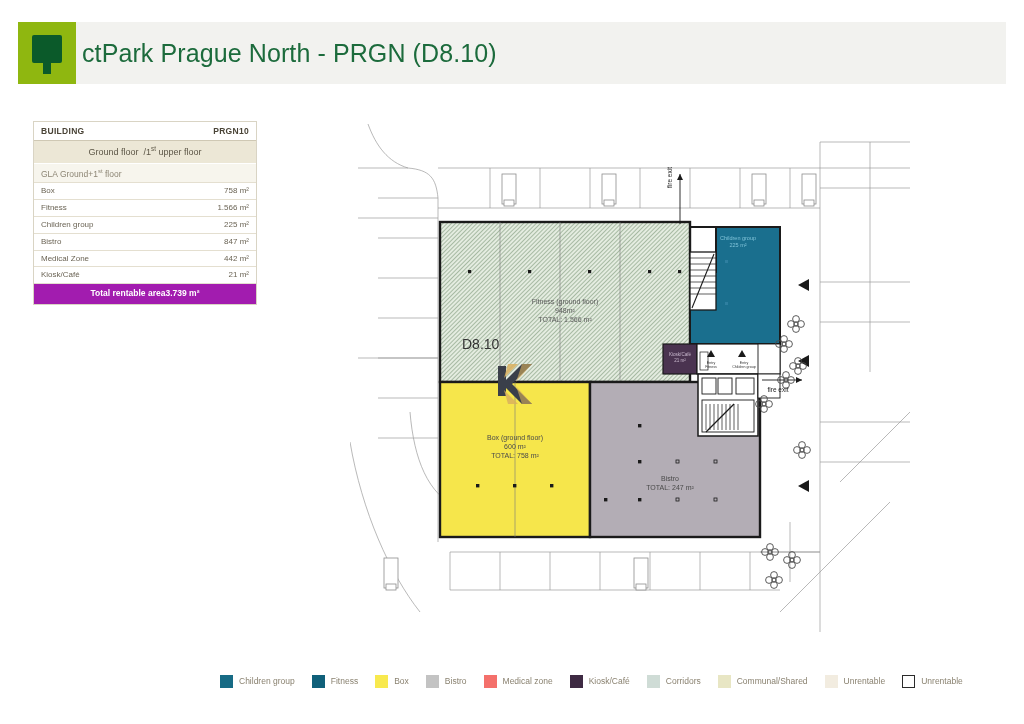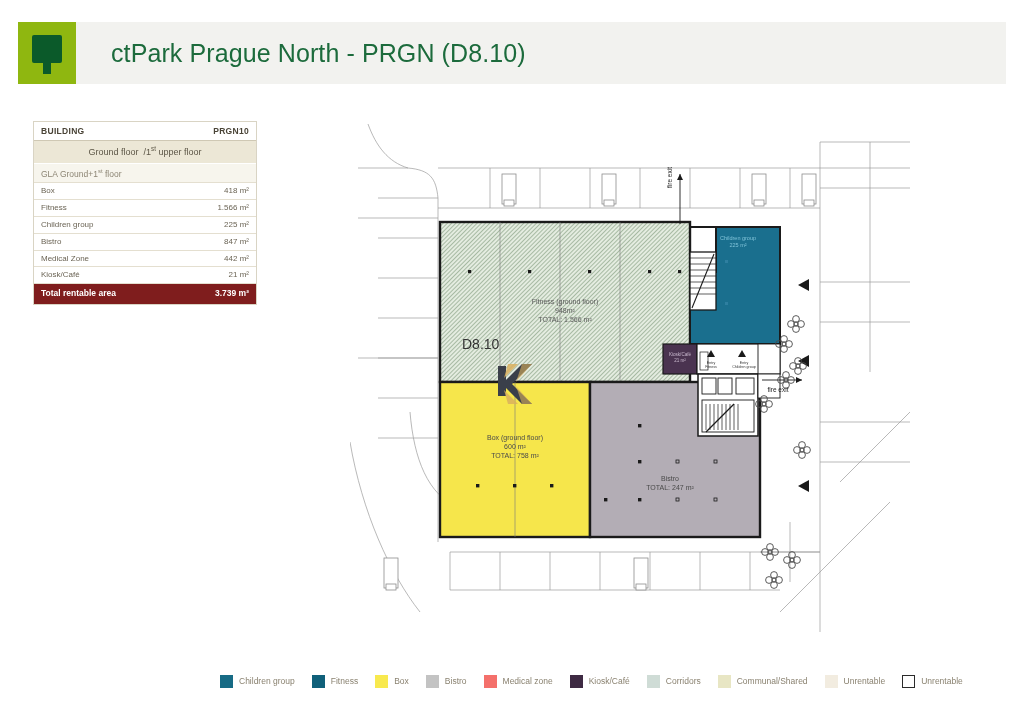--- a/index.html
+++ b/index.html
@@ -33,21 +33,21 @@
   .logo-stem {
     position: absolute; left: 25px; top: 41px;
     width: 8px; height: 12px; background: #0b5a2a;
   }
   .logo-notch {
     position: absolute; left: 14px; top: 52px;
     width: 30px; height: 10px; background: #8fb710;
   }
   .header-title {
     display: flex; align-items: center;
-    padding-left: 35px;
+    padding-left: 6px;
     font-size: 25px; font-weight: 400;
     color: #1c6b3c; letter-spacing: .1px;
     white-space: nowrap;
   }
 
   
   .table-wrap {
     position: absolute; left: 33px; top: 121px;
     width: 224px;
     border: 1px solid #d9d4c4;
@@ -74,24 +74,24 @@
     justify-content: center;
     font-size: 9px; color: #5d5747;
     padding-top: 5px; padding-bottom: 5px;
     border-bottom: 1px solid #ffffff;
   }
   .trow.gla {
     background: #f7f5ed; color: #8d8675;
     font-size: 8.5px;
   }
   .trow.total {
-    background: #7f1d1d; color: #ffffff;
+    background: #a21caf; color: #ffffff;
     font-weight: bold; font-size: 8.5px;
     border-bottom: none;
-    padding-top: 5px; padding-bottom: 5px;
+    padding-top: 5px; padding-bottom: 5px; justify-content: center;
   }
   .t-label { }
   .t-val { }
   sup { font-size: .7em; vertical-align: super; }
 
   
   .plan { position: absolute; left: 350px; top: 112px; width: 560px; height: 520px; }
   .plan svg { display:block; }
 
   
@@ -134,21 +134,21 @@
       <span>Ground floor&nbsp; /1<sup>st</sup> upper floor</span>
     </div>
 
     <div class="trow gla">
       <span>GLA Ground+1<sup>st</sup> floor</span>
       <span></span>
     </div>
 
     <div class="trow">
       <span class="t-label">Box</span>
-      <span class="t-val">418 m²</span>
+      <span class="t-val">758 m²</span>
     </div>
     <div class="trow">
       <span class="t-label">Fitness</span>
       <span class="t-val">1.566 m²</span>
     </div>
     <div class="trow">
       <span class="t-label">Children group</span>
       <span class="t-val">225 m²</span>
     </div>
     <div class="trow">

